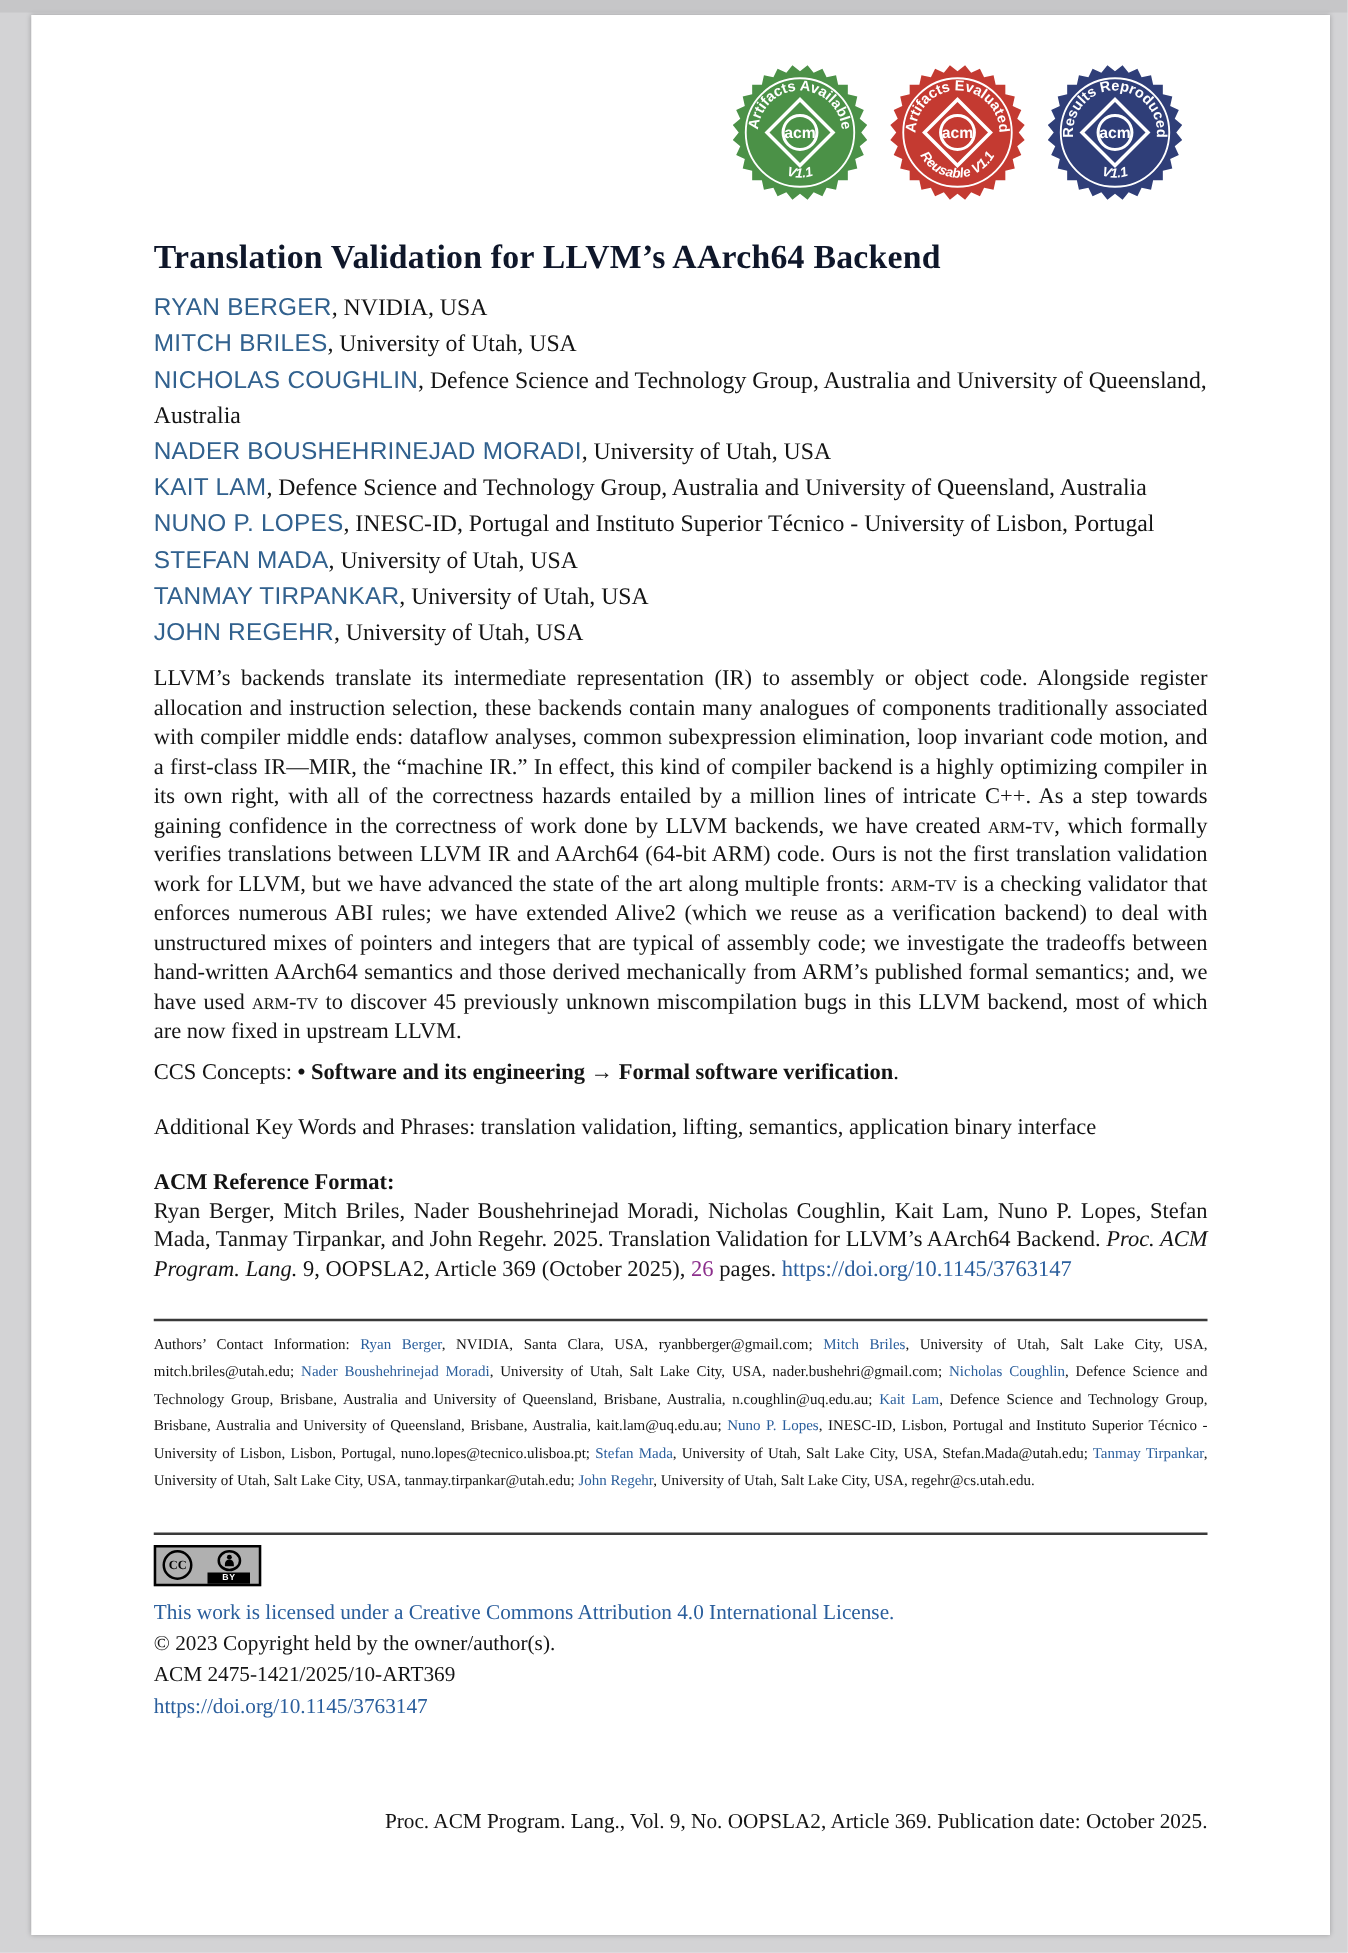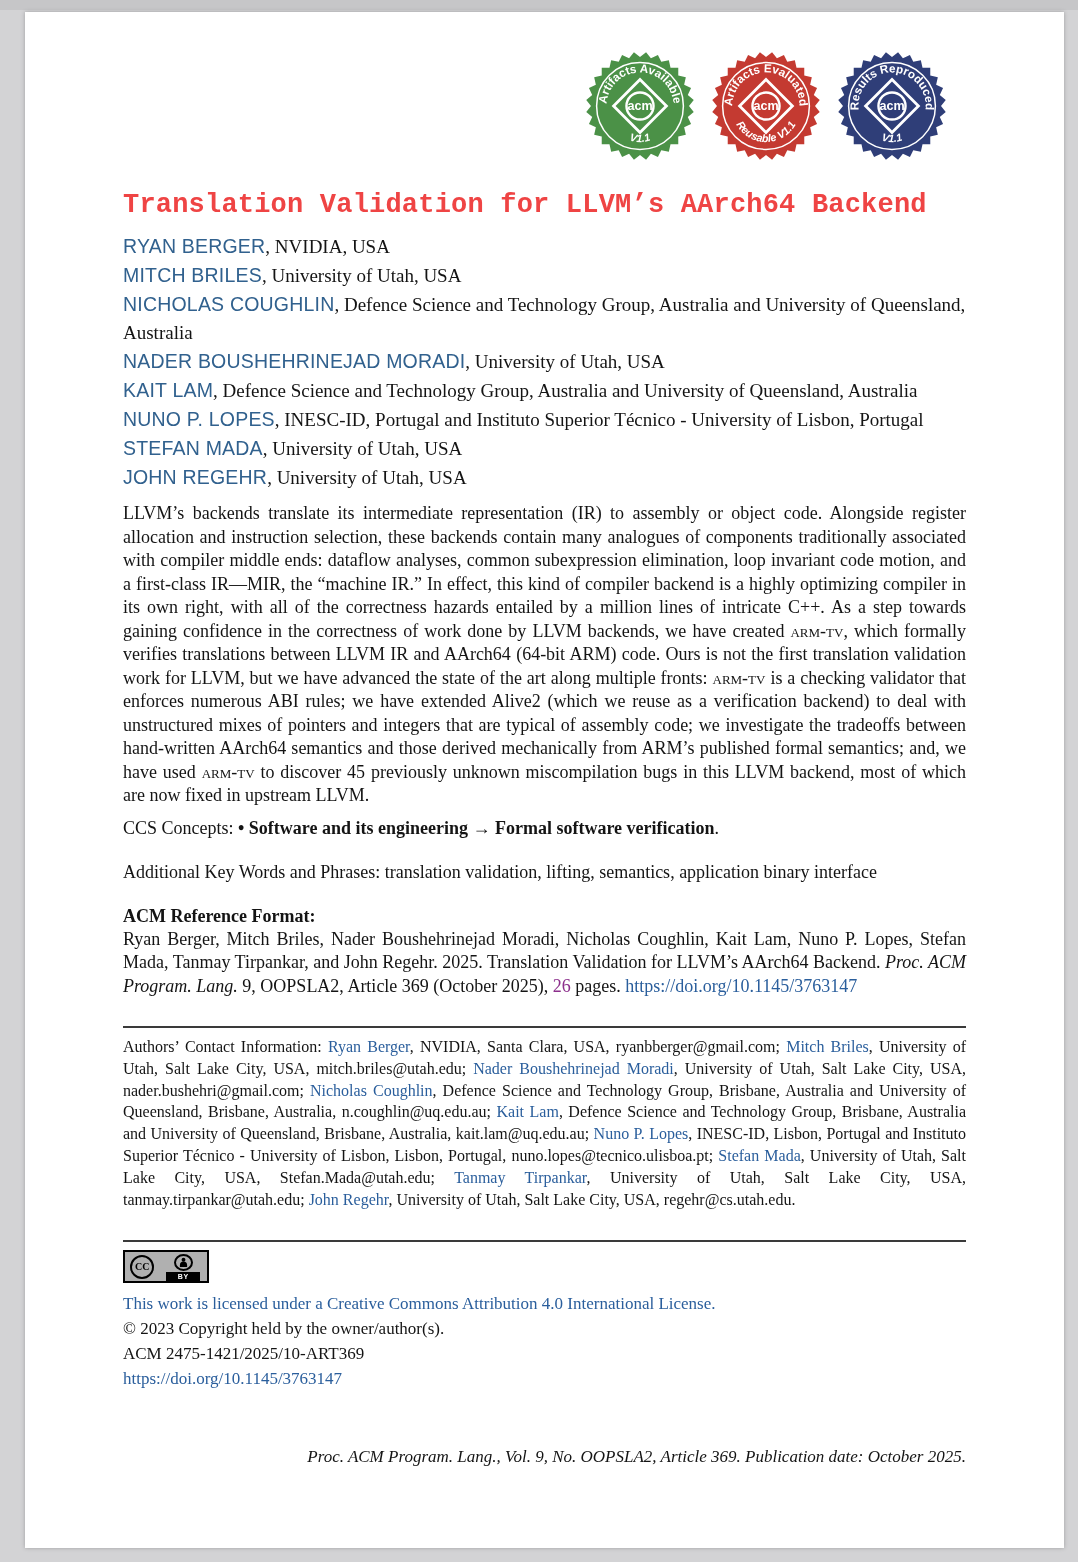--- a/index.html
+++ b/index.html
@@ -6,34 +6,34 @@
   .canvas{position:relative;width:1078px;height:1562px;background:#d3d3d5;font-family:"Liberation Serif",serif;color:#141414;}
   .canvas::before{content:"";position:absolute;top:0;left:0;right:0;height:10px;background:#c6c6c8;}
   .page{position:absolute;left:25px;top:12px;width:1039px;height:1536px;background:#ffffff;box-sizing:border-box;
         padding:38px 98px 0 98px;box-shadow:0 0 4px rgba(0,0,0,.25);}
   
   .badges-row{display:flex;justify-content:flex-end;gap:14px;margin-right:18px;}
   .badge{width:112px;height:112px;}
   .arc-text{fill:#fff;font-family:"Liberation Sans",sans-serif;font-weight:bold;}
   .arc-text.it{font-style:italic;}
   
-  h1.title{margin:26px 0 0 0;font-family:Liberation Mono, monospace;font-weight:bold;font-size:27px;line-height:34px;color:#ef4444;letter-spacing:.2px;}
+  h1.title{margin:26px 0 0 0;font-family:Liberation Serif, serif;font-weight:bold;font-size:27px;line-height:34px;color:#0f172a;letter-spacing:.2px;}
   .authors{margin-top:10px;}
   .author-line{font-size:19px;line-height:28px;}
   .author-name{font-family:"Liberation Sans",sans-serif;font-size:19.5px;color:#31618e;letter-spacing:.2px;}
   .author-affil::before{content:", ";}
   
   .abstract{margin:10px 0 0 0;font-size:18px;line-height:23.5px;text-align:justify;}
   .ccs{margin:9px 0 0 0;font-size:18px;line-height:23.5px;}
   .keywords{margin:21px 0 0 0;font-size:18px;line-height:23.5px;}
   .ref-heading{margin:19px 0 0 0;font-size:18px;line-height:24px;font-weight:bold;}
   .reference{margin:0;font-size:18px;line-height:23.5px;text-align:justify;}
   .rule{border:0;border-top:2px solid #3a3a3a;height:0;margin:28px 0 0 0;}
   .rule2{margin-top:30px;}
-  .contact{margin:8px 0 0 0;font-size:16px;line-height:21.8px;text-align:justify;}
+  .contact{margin:8px 0 0 0;font-size:12px;line-height:21.8px;text-align:justify;}
   
   .seg-bold{font-weight:bold;}
   .seg-italic{font-style:italic;}
   .seg-link{color:#2a5e9c;}
   .seg-purple{color:#8c2f8c;}
   .seg-sc{font-variant:small-caps;}
   
   .cc-badge{margin-top:8px;width:86px;height:33px;background:#b0b0b0;border:2px solid #000;box-sizing:border-box;
             display:flex;align-items:stretch;cursor:pointer;}
   .cc-left{flex:0 0 42%;display:flex;align-items:center;justify-content:center;}
@@ -42,21 +42,21 @@
              font-weight:bold;font-size:10px;color:#000;}
   .cc-right{flex:1;display:flex;flex-direction:column;align-items:center;justify-content:flex-start;padding-top:2px;}
   .person-circle{width:19px;height:19px;border:2px solid #000;border-radius:50%;box-sizing:border-box;
                  display:flex;align-items:center;justify-content:center;background:transparent;}
   .by-bar{margin-top:1px;width:34px;height:9px;background:#000;color:#fff;font-family:"Liberation Sans",sans-serif;
           font-weight:bold;font-size:7px;line-height:9px;text-align:center;letter-spacing:.5px;}
   
   .license-line{margin:8px 0 0 0;font-size:17px;line-height:25px;color:#2a5e9c;cursor:pointer;}
   .meta-line{margin:0;font-size:17px;line-height:25px;}
   .doi{color:#2a5e9c;cursor:pointer;}
-  .footer{position:absolute;right:98px;bottom:80px;margin:0;font-size:17px;line-height:22px;text-align:right;font-style:italic;}
+  .footer{position:absolute;right:98px;bottom:80px;margin:0;font-size:17px;line-height:22px;text-align:right;}
 </style>
 </head>
 <body>
 
 <div class="canvas">
   <div class="page">
 
     <div class="badges-row" id="badges-row">
         <svg viewBox="0 0 120 120" class="badge">
           <polygon points="112.5,60.0 117.6,66.5 111.2,71.7 114.7,79.2 107.3,82.8 109.1,90.9 101.0,92.7 101.0,101.0 92.7,101.0 90.9,109.1 82.8,107.3 79.2,114.7 71.7,111.2 66.5,117.6 60.0,112.5 53.5,117.6 48.3,111.2 40.8,114.7 37.2,107.3 29.1,109.1 27.3,101.0 19.0,101.0 19.0,92.7 10.9,90.9 12.7,82.8 5.3,79.2 8.8,71.7 2.4,66.5 7.5,60.0 2.4,53.5 8.8,48.3 5.3,40.8 12.7,37.2 10.9,29.1 19.0,27.3 19.0,19.0 27.3,19.0 29.1,10.9 37.2,12.7 40.8,5.3 48.3,8.8 53.5,2.4 60.0,7.5 66.5,2.4 71.7,8.8 79.2,5.3 82.8,12.7 90.9,10.9 92.7,19.0 101.0,19.0 101.0,27.3 109.1,29.1 107.3,37.2 114.7,40.8 111.2,48.3 117.6,53.5" fill="#4b9147"></polygon>
@@ -104,20 +104,21 @@
         <div class="author-line"><span class="author-name">NICHOLAS COUGHLIN</span><span class="author-affil">Defence Science and Technology Group, Australia and University of Queensland, Australia</span></div>
 
         <div class="author-line"><span class="author-name">NADER BOUSHEHRINEJAD MORADI</span><span class="author-affil">University of Utah, USA</span></div>
 
         <div class="author-line"><span class="author-name">KAIT LAM</span><span class="author-affil">Defence Science and Technology Group, Australia and University of Queensland, Australia</span></div>
 
         <div class="author-line"><span class="author-name">NUNO P. LOPES</span><span class="author-affil">INESC-ID, Portugal and Instituto Superior Técnico - University of Lisbon, Portugal</span></div>
 
         <div class="author-line"><span class="author-name">STEFAN MADA</span><span class="author-affil">University of Utah, USA</span></div>
 
+        <div class="author-line"><span class="author-name">TANMAY TIRPANKAR</span><span class="author-affil">University of Utah, USA</span></div>
 
         <div class="author-line"><span class="author-name">JOHN REGEHR</span><span class="author-affil">University of Utah, USA</span></div>
       </div>
 
     <p class="abstract"><span>LLVM’s backends translate its intermediate representation (IR) to assembly or object code. Alongside register allocation and instruction selection, these backends contain many analogues of components traditionally associated with compiler middle ends: dataflow analyses, common subexpression elimination, loop invariant code motion, and a first-class IR—MIR, the “machine IR.” In effect, this kind of compiler backend is a highly optimizing compiler in its own right, with all of the correctness hazards entailed by a million lines of intricate C++. As a step towards gaining confidence in the correctness of work done by LLVM backends, we have created </span><span class="seg-sc">arm-tv</span><span>, which formally verifies translations between LLVM IR and AArch64 (64-bit ARM) code. Ours is not the first translation validation work for LLVM, but we have advanced the state of the art along multiple fronts: </span><span class="seg-sc">arm-tv</span><span> is a checking validator that enforces numerous ABI rules; we have extended Alive2 (which we reuse as a verification backend) to deal with unstructured mixes of pointers and integers that are typical of assembly code; we investigate the tradeoffs between hand-written AArch64 semantics and those derived mechanically from ARM’s published formal semantics; and, we have used </span><span class="seg-sc">arm-tv</span><span> to discover 45 previously unknown miscompilation bugs in this LLVM backend, most of which are now fixed in upstream LLVM.</span></p>
 
     <p class="ccs"><span>CCS Concepts: </span><span class="seg-bold">• Software and its engineering → Formal software verification</span><span>.</span></p>
 
     <p class="keywords">Additional Key Words and Phrases: translation validation, lifting, semantics, application binary interface</p>
 

